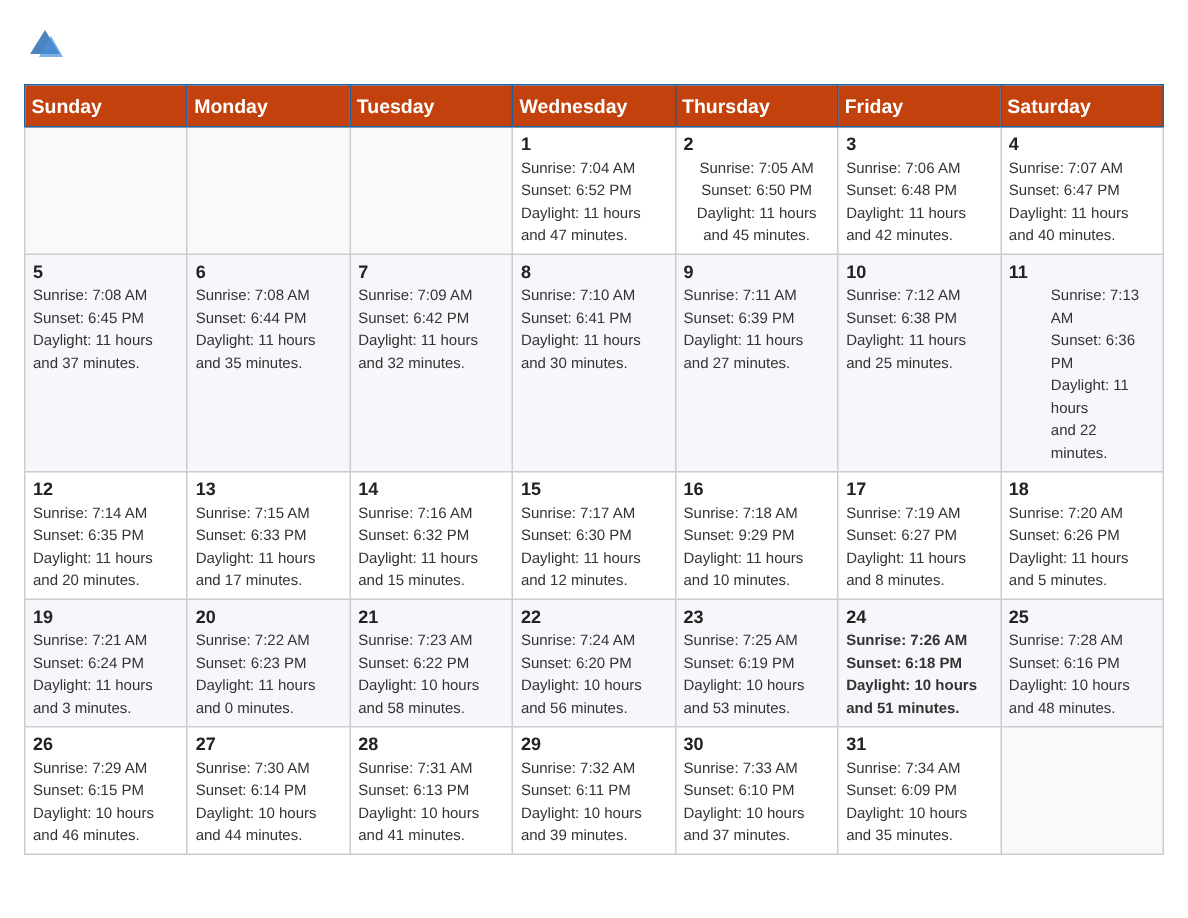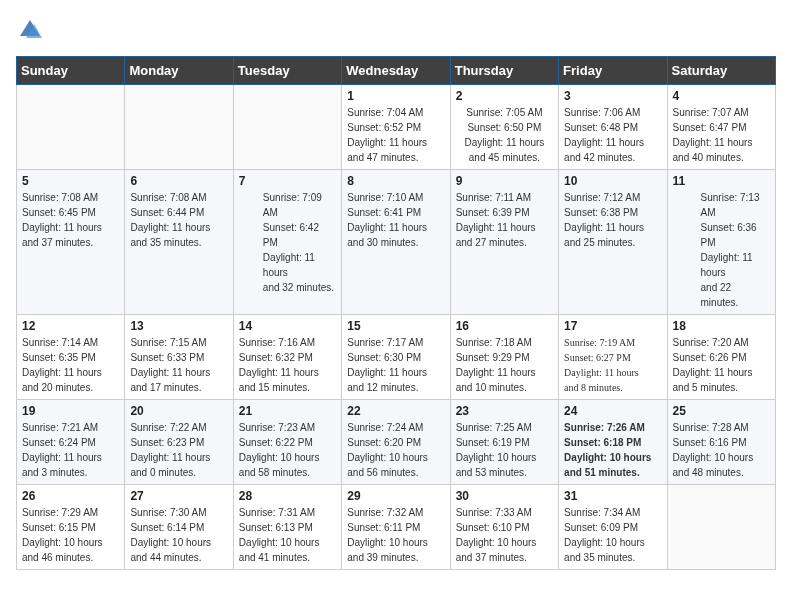--- a/index.html
+++ b/index.html
@@ -45,21 +45,21 @@
     .location {
       font-size: 15px;
       color: #333;
     }
     .calendar {
       width: 100%;
       border-collapse: collapse;
       border: 1px solid #ccc;
     }
     .calendar th {
-      background-color: #404040;
+      background-color: #c2410c;
       color: #fff;
       font-size: 13px;
       font-weight: bold;
       padding: 6px 4px;
       text-align: left;
       border: 1px solid #2060a0;
     }
     .calendar td {
       vertical-align: top;
       border: 1px solid #ccc;
@@ -170,21 +170,21 @@
         </td>
         <td>
           <span class="day-num">6</span>
           <div class="day-info" style="white-space: pre-line;">Sunrise: 7:08 AM
 Sunset: 6:44 PM
 Daylight: 11 hours
 and 35 minutes.</div>
         </td>
         <td>
           <span class="day-num">7</span>
-          <div class="day-info" style="white-space: pre-line; margin-left: 24px;">Sunrise: 7:09 AM
+          <div class="day-info" style="white-space: pre-line;">Sunrise: 7:09 AM
 Sunset: 6:42 PM
 Daylight: 11 hours
 and 32 minutes.</div>
         </td>
         <td>
           <span class="day-num">8</span>
           <div class="day-info" style="white-space: pre-line;">Sunrise: 7:10 AM
 Sunset: 6:41 PM
 Daylight: 11 hours
 and 30 minutes.</div>
@@ -242,21 +242,21 @@
         </td>
         <td>
           <span class="day-num">16</span>
           <div class="day-info" style="white-space: pre-line;">Sunrise: 7:18 AM
 Sunset: 9:29 PM
 Daylight: 11 hours
 and 10 minutes.</div>
         </td>
         <td>
           <span class="day-num">17</span>
-          <div class="day-info" style="white-space: pre-line; font-family: Liberation Serif, serif;">Sunrise: 7:19 AM
+          <div class="day-info" style="white-space: pre-line;">Sunrise: 7:19 AM
 Sunset: 6:27 PM
 Daylight: 11 hours
 and 8 minutes.</div>
         </td>
         <td>
           <span class="day-num">18</span>
           <div class="day-info" style="white-space: pre-line;">Sunrise: 7:20 AM
 Sunset: 6:26 PM
 Daylight: 11 hours
 and 5 minutes.</div>

